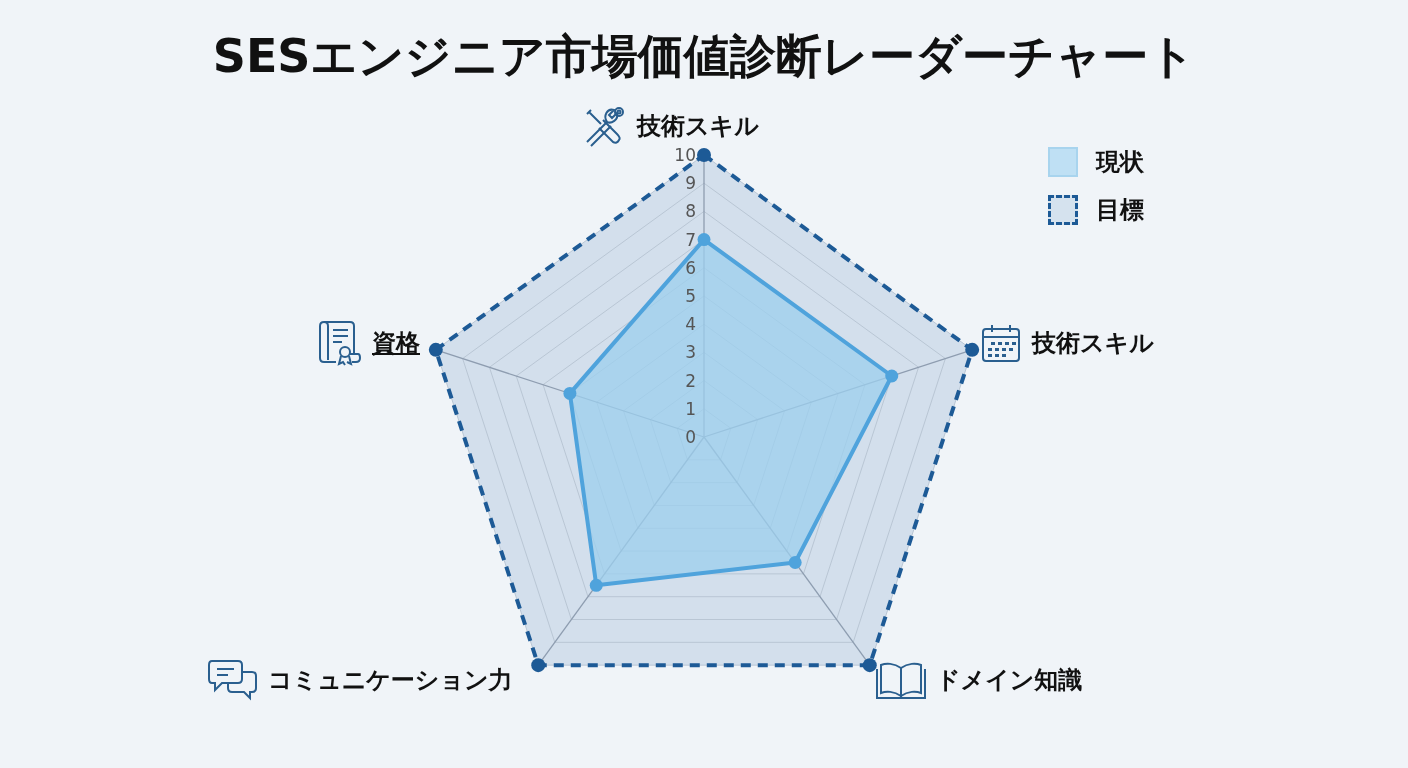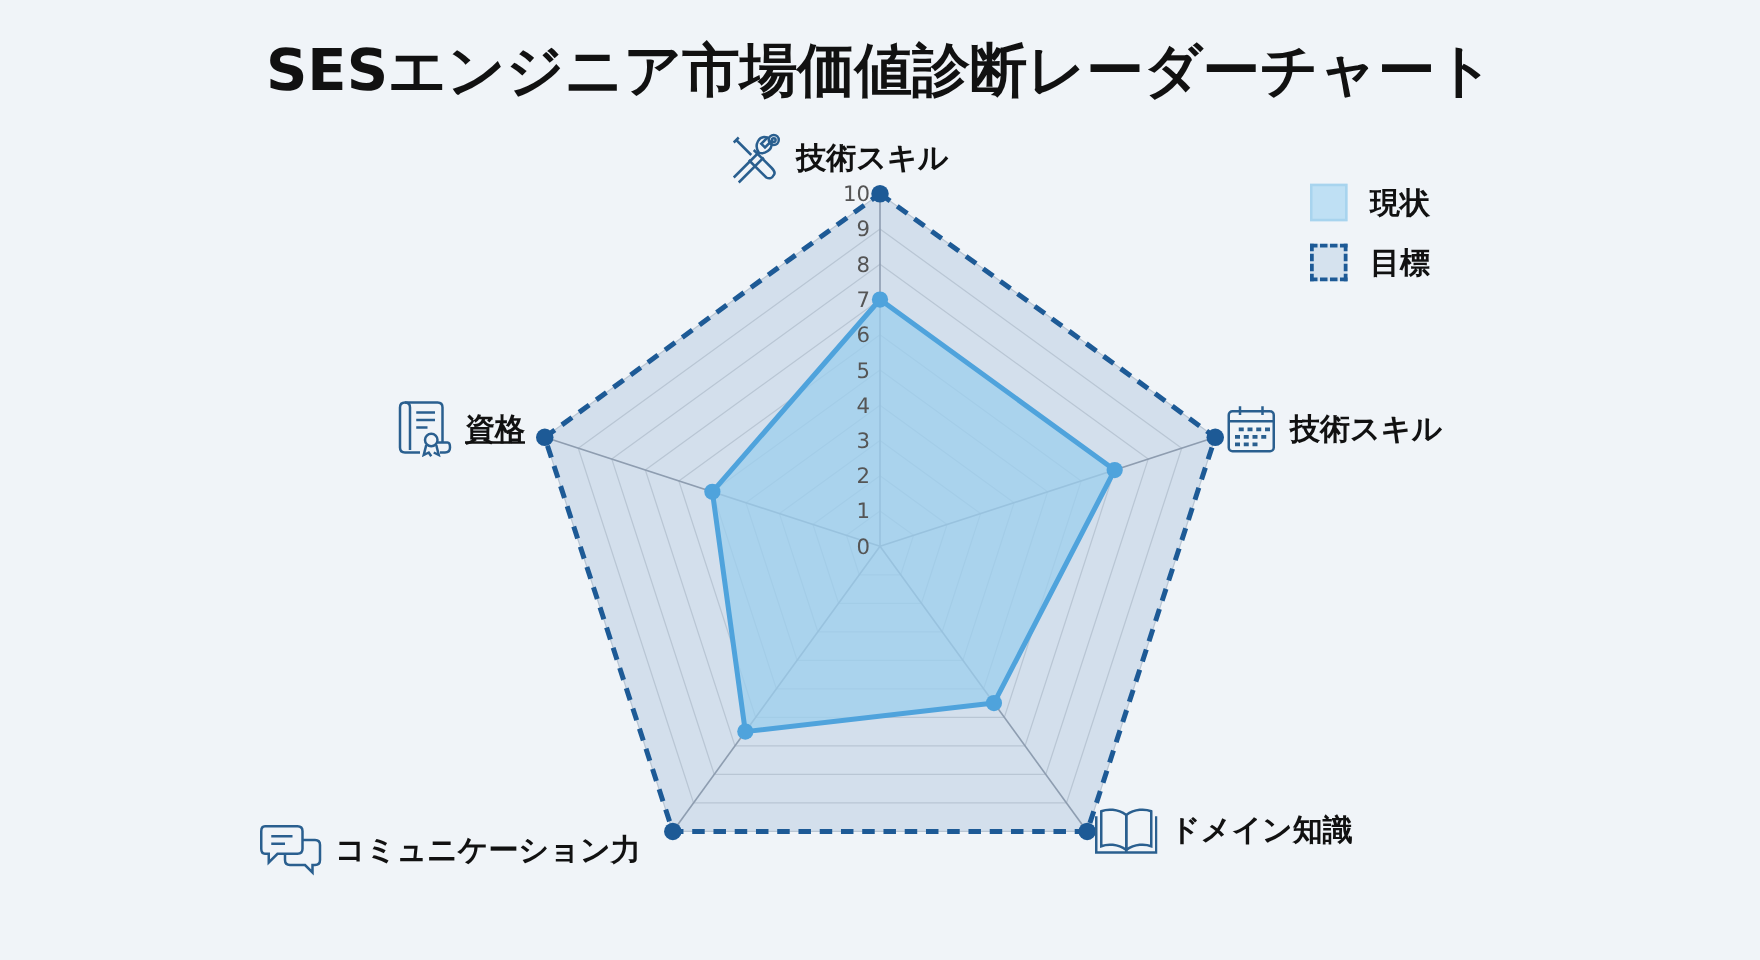--- a/index.html
+++ b/index.html
@@ -102,21 +102,21 @@
         <rect x="22" y="26" width="4" height="3"></rect>
         <rect x="29" y="26" width="4" height="3"></rect>
       <rect x="8" y="32" width="4" height="3"></rect>
         <rect x="15" y="32" width="4" height="3"></rect>
         <rect x="22" y="32" width="4" height="3"></rect>
     </g>
   </svg>
   <span>技術スキル</span>
 </div>
 
-<div class="axis-label" style="left:876px; top:644px;font-family:Liberation Mono, monospace;">
+<div class="axis-label" style="left:876px; top:660px;font-family:Liberation Mono, monospace;">
   <svg width="50" height="40" viewBox="0 0 50 40" fill="none" stroke="#2a5f8f" stroke-width="2">
     <path d="M25 8 C18 3 10 3 5 5 L5 33 C10 31 18 31 25 36 Z"></path>
     <path d="M25 8 C32 3 40 3 45 5 L45 33 C40 31 32 31 25 36 Z"></path>
     <path d="M1 9 L1 38 L25 38 L49 38 L49 9"></path>
   </svg>
   <span>ドメイン知識</span>
 </div>
 
 <div class="axis-label" style="left:208px; top:658px;">
   <svg width="50" height="44" viewBox="0 0 50 44" fill="none" stroke="#2a5f8f" stroke-width="2">

